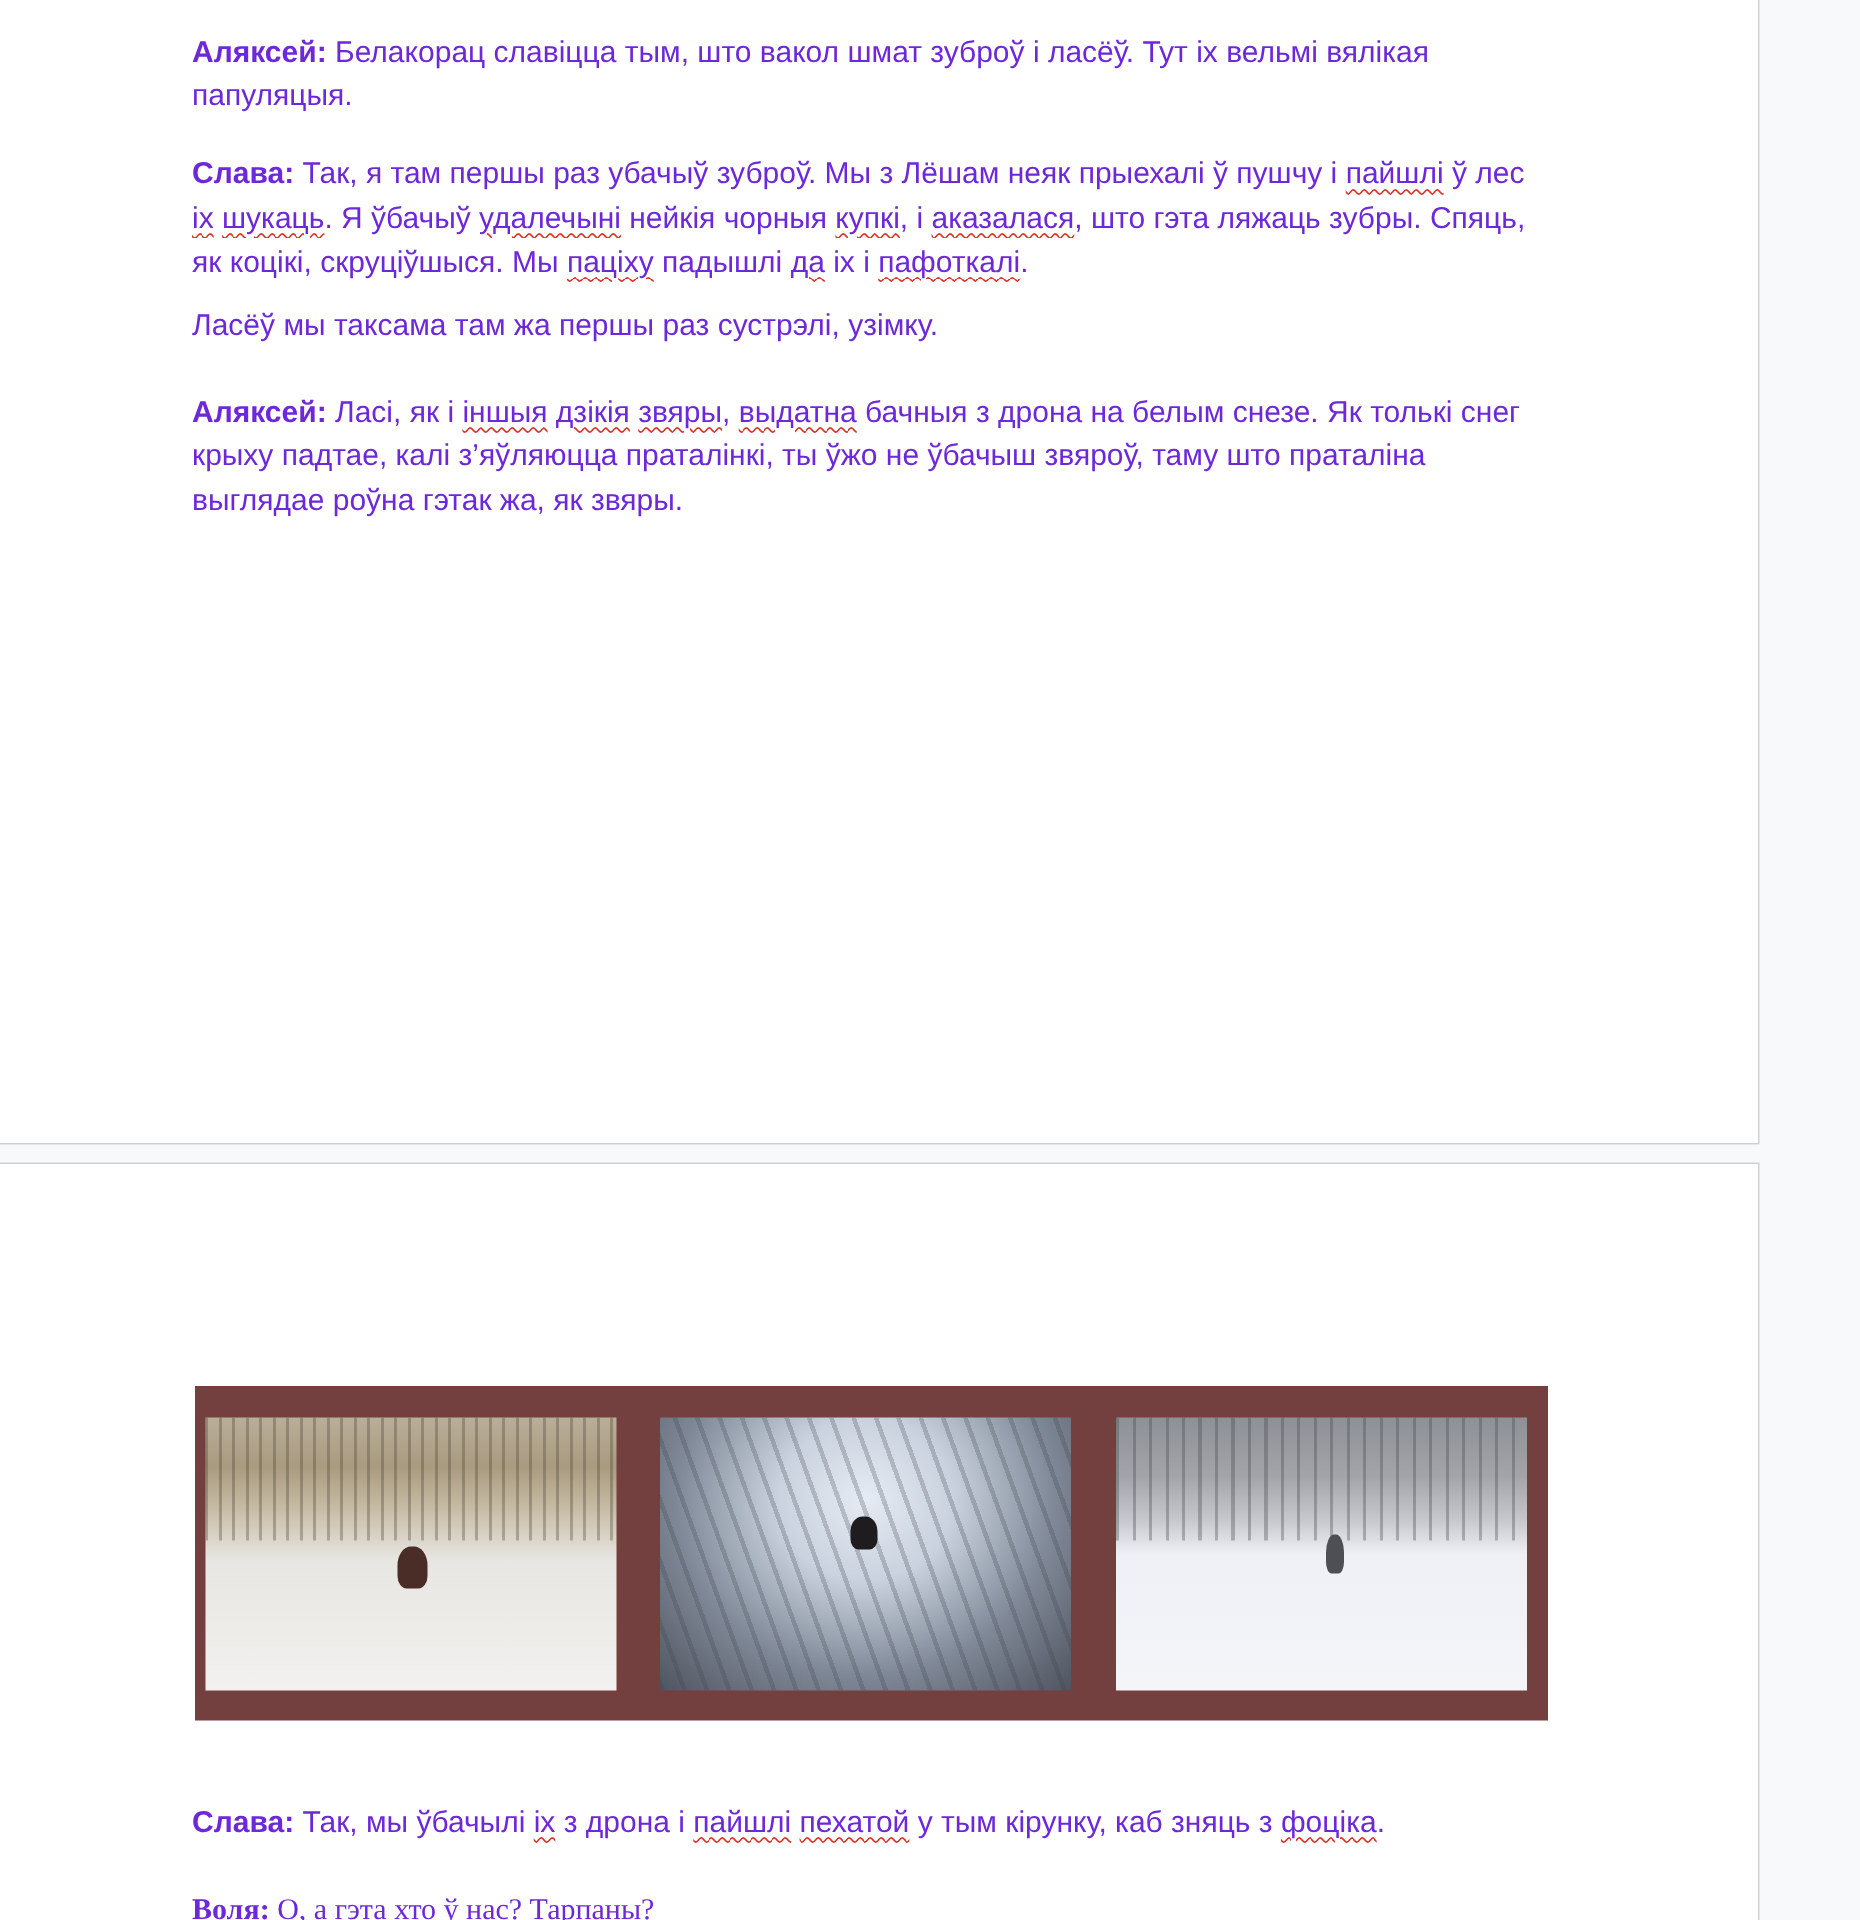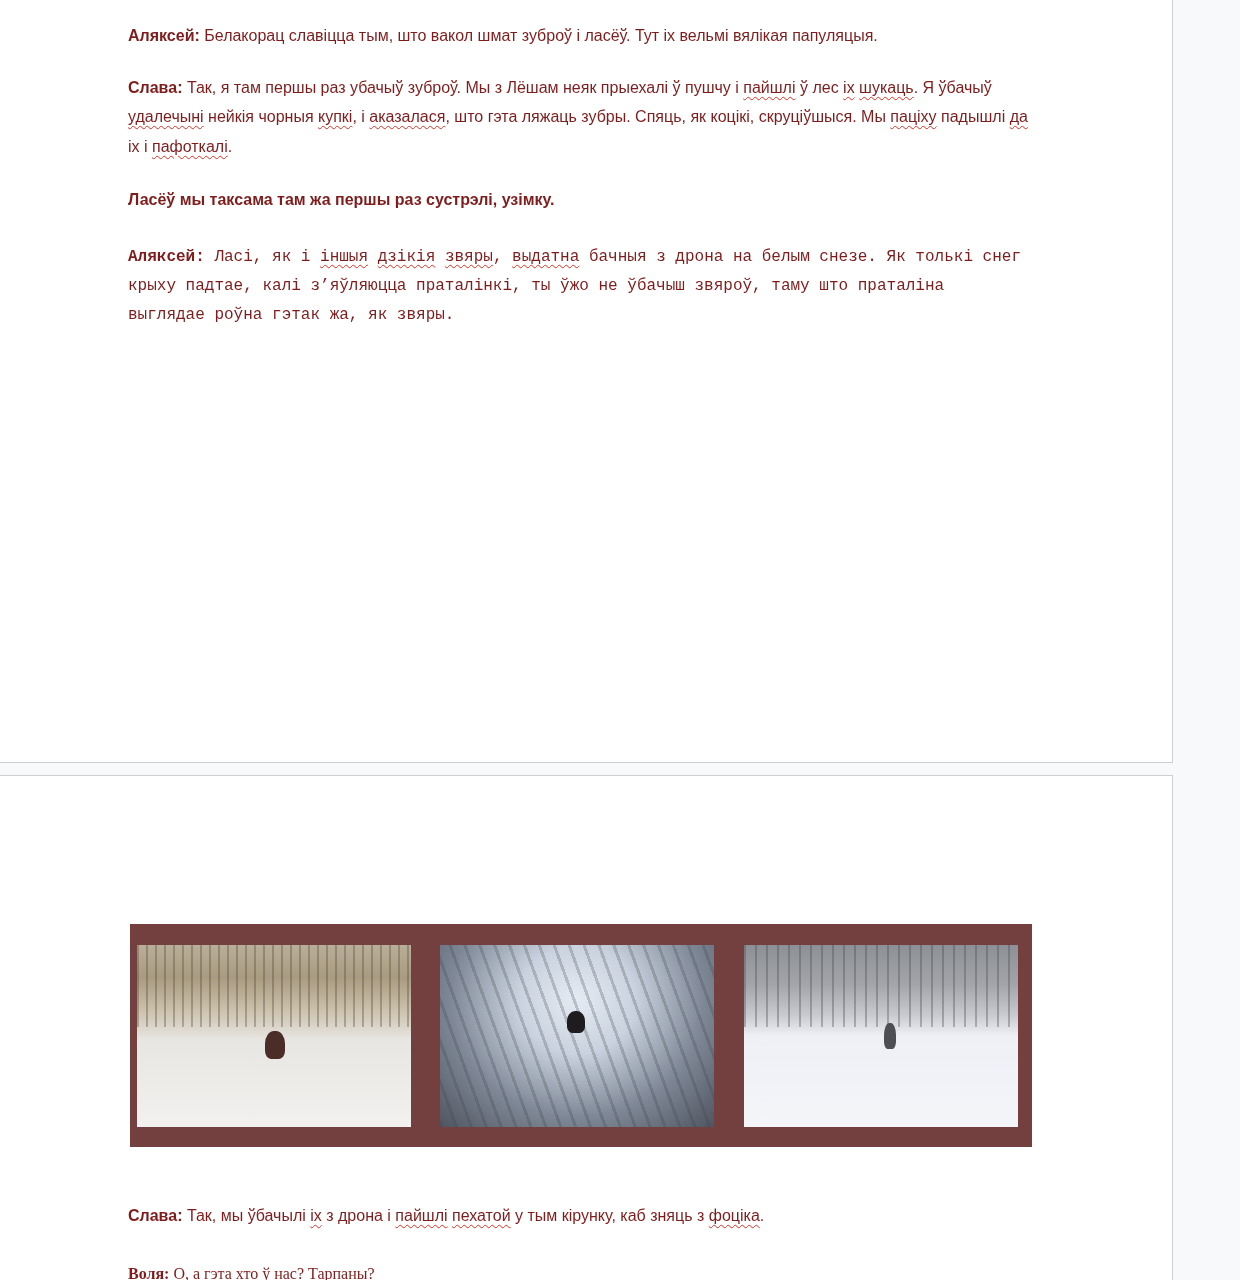--- a/index.html
+++ b/index.html
@@ -11,21 +11,21 @@
   }
   .page {
     position: absolute; left: -2px; width: 1175px;
     background: #ffffff;
     border: 1px solid #cfcfcf;
     box-sizing: border-box;
   }
   .page1 { top: -2px; height: 765px; }
   .page2 { top: 775px; height: 520px; }
   .content { position: absolute; left: 129px; width: 900px; }
-  .p { font-size: 16px; line-height: 29.2px; color: #7f1d1d; margin: 0; }
+  .p { font-size: 20px; line-height: 29.2px; color: #6d28d9; margin: 0; }
   .p b { font-weight: bold; }
   .sp { text-decoration: underline wavy #d93025; text-decoration-thickness: 1px; text-underline-offset: 3px; }
   .strip {
     position: absolute; left: 131px; top: 148px; width: 902px; height: 223px;
     background: #733f3f;
   }
   .photo { position: absolute; top: 21px; height: 182px; width: 274px; overflow: hidden; }
   .ph1 { left: 7px; background: linear-gradient(180deg, #b9ae98 0%, #a89b80 18%, #c8bda6 34%, #e8e6e2 52%, #f2f1ef 100%); }
   .ph2 { left: 310px; background: radial-gradient(ellipse at 50% 30%, #e5ebf3 0%, #c9d2de 30%, #7f8896 65%, #4f5560 100%); }
   .ph3 { left: 614px; background: linear-gradient(180deg, #8d9096 0%, #a3a5aa 22%, #c7c9cf 38%, #eef0f5 50%, #f4f5f9 100%); }
@@ -42,24 +42,24 @@
 <body>
 
 <div class="page page1">
   <div class="content" style="top:22px;">
     <p class="p">
       <b>Аляксей:</b><span> Белакорац славіцца тым, што вакол шмат зуброў і ласёў. Тут іх вельмі вялікая папуляцыя.</span>
     </p>
     <p class="p" style="margin-top:23px;">
       <b>Слава:</b><span> Так, я там першы раз убачыў зуброў. Мы з Лёшам неяк прыехалі ў пушчу і </span><span class="sp">пайшлі</span><span> ў лес </span><span class="sp">іх</span><span> </span><span class="sp">шукаць</span><span>. Я ўбачыў </span><span class="sp">удалечыні</span><span> нейкія чорныя </span><span class="sp">купкі</span><span>, і </span><span class="sp">аказалася</span><span>, што гэта ляжаць зубры. Спяць, як коцікі, скруціўшыся. Мы </span><span class="sp">паціху</span><span> падышлі </span><span class="sp">да</span><span> іх і </span><span class="sp">пафоткалі</span><span>.</span>
     </p>
-    <p class="p" style="margin-top:24px;font-weight:bold;">
+    <p class="p" style="margin-top:13px;">
       <span>Ласёў мы таксама там жа першы раз сустрэлі, узімку.</span>
     </p>
-    <p class="p" style="margin-top:29px;font-family:Liberation Mono, monospace;">
+    <p class="p" style="margin-top:29px;">
       <b>Аляксей:</b><span> Ласі, як і </span><span class="sp">іншыя</span><span> </span><span class="sp">дзікія</span><span> </span><span class="sp">звяры</span><span>, </span><span class="sp">выдатна</span><span> бачныя з дрона на белым снезе. Як толькі снег крыху падтае, калі з’яўляюцца праталінкі, ты ўжо не ўбачыш звяроў, таму што праталіна выглядае роўна гэтак жа, як звяры.</span>
     </p>
   </div>
 </div>
 
 <div class="page page2">
   <div class="strip">
     <div class="photo ph1">
       <div class="trees"></div>
       <div class="moose m1"></div>

